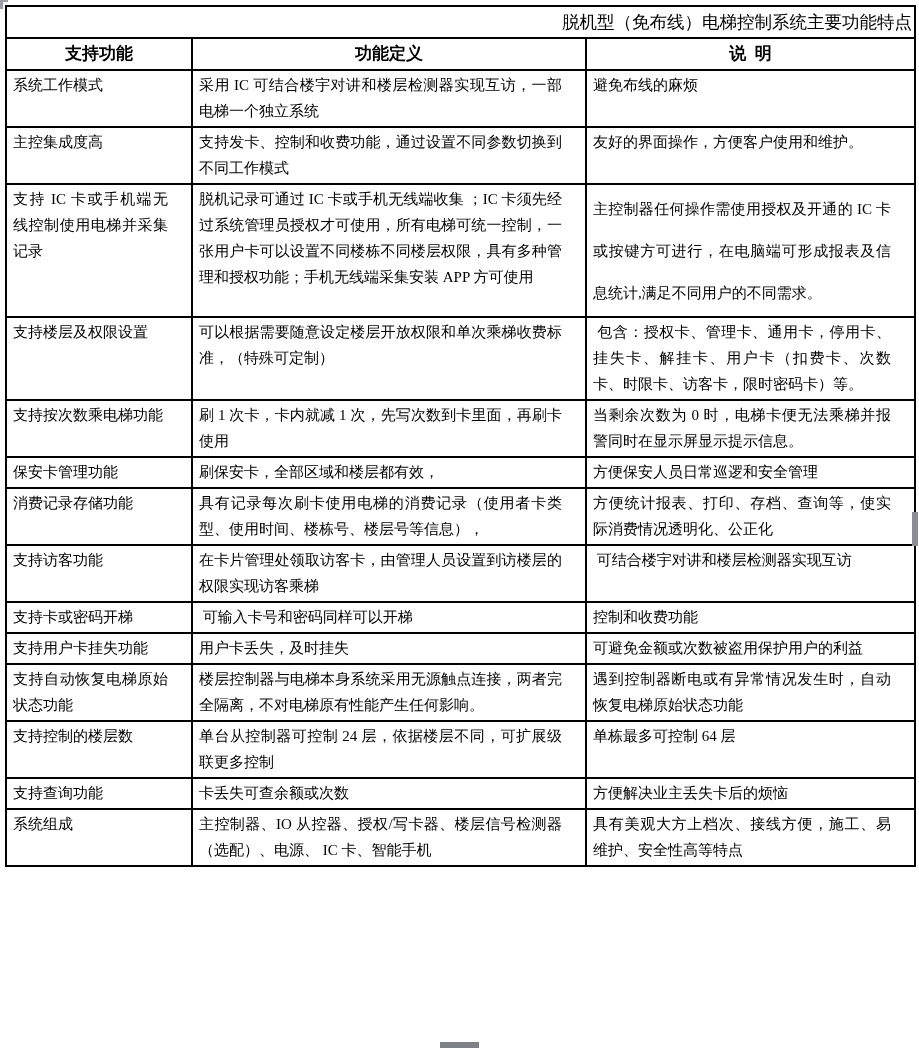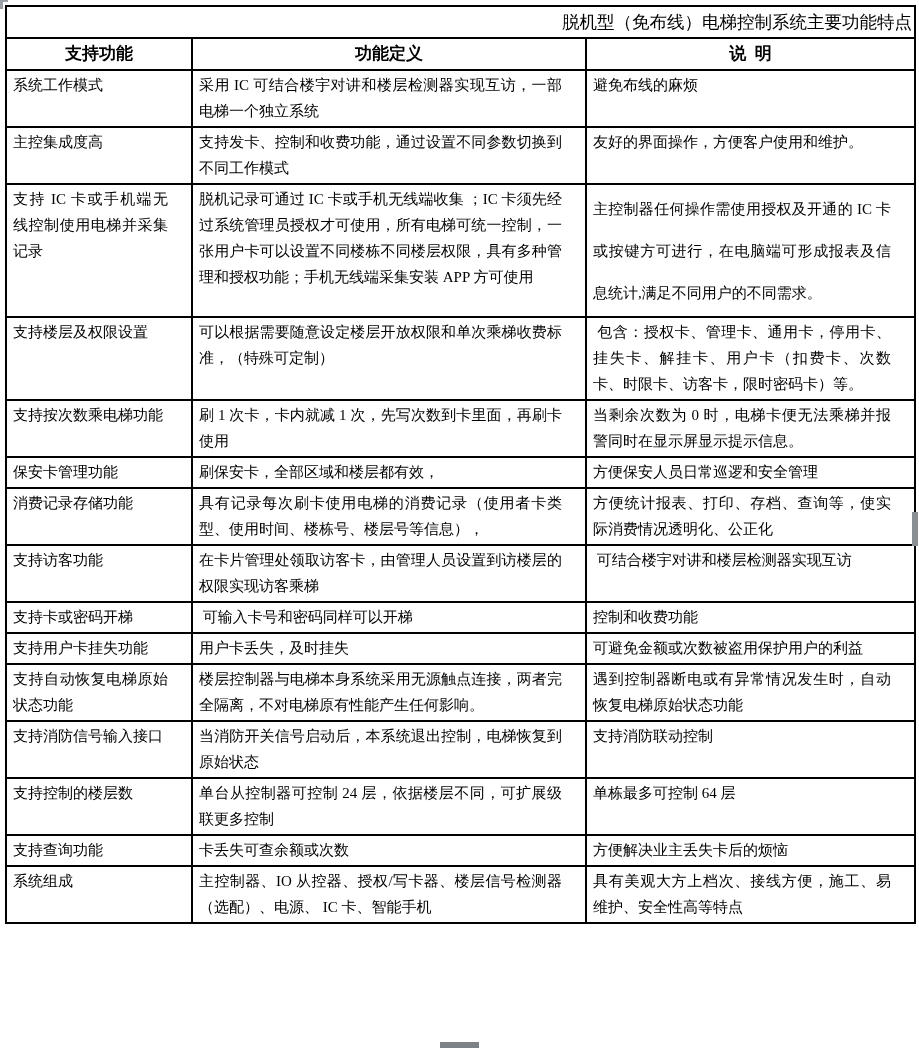--- a/index.html
+++ b/index.html
@@ -143,25 +143,20 @@
     <td>支持用户卡挂失功能</td>
     <td>用户卡丢失，及时挂失</td>
     <td>可避免金额或次数被盗用保护用户的利益</td>
   </tr>
   <tr>
     <td>支持自动恢复电梯原始状态功能</td>
     <td>楼层控制器与电梯本身系统采用无源触点连接，两者完全隔离，不对电梯原有性能产生任何影响。</td>
     <td>遇到控制器断电或有异常情况发生时，自动恢复电梯原始状态功能</td>
   </tr>
   <tr>
-    <td>支持消防信号输入接口</td>
-    <td>当消防开关信号启动后，本系统退出控制，电梯恢复到原始状态</td>
-    <td>支持消防联动控制</td>
-  </tr>
-  <tr>
     <td>支持控制的楼层数</td>
     <td>单台从控制器可控制 24 层，依据楼层不同，可扩展级联更多控制</td>
     <td>单栋最多可控制 64 层</td>
   </tr>
   <tr>
     <td>支持查询功能</td>
     <td>卡丢失可查余额或次数</td>
     <td>方便解决业主丢失卡后的烦恼</td>
   </tr>
   <tr>

